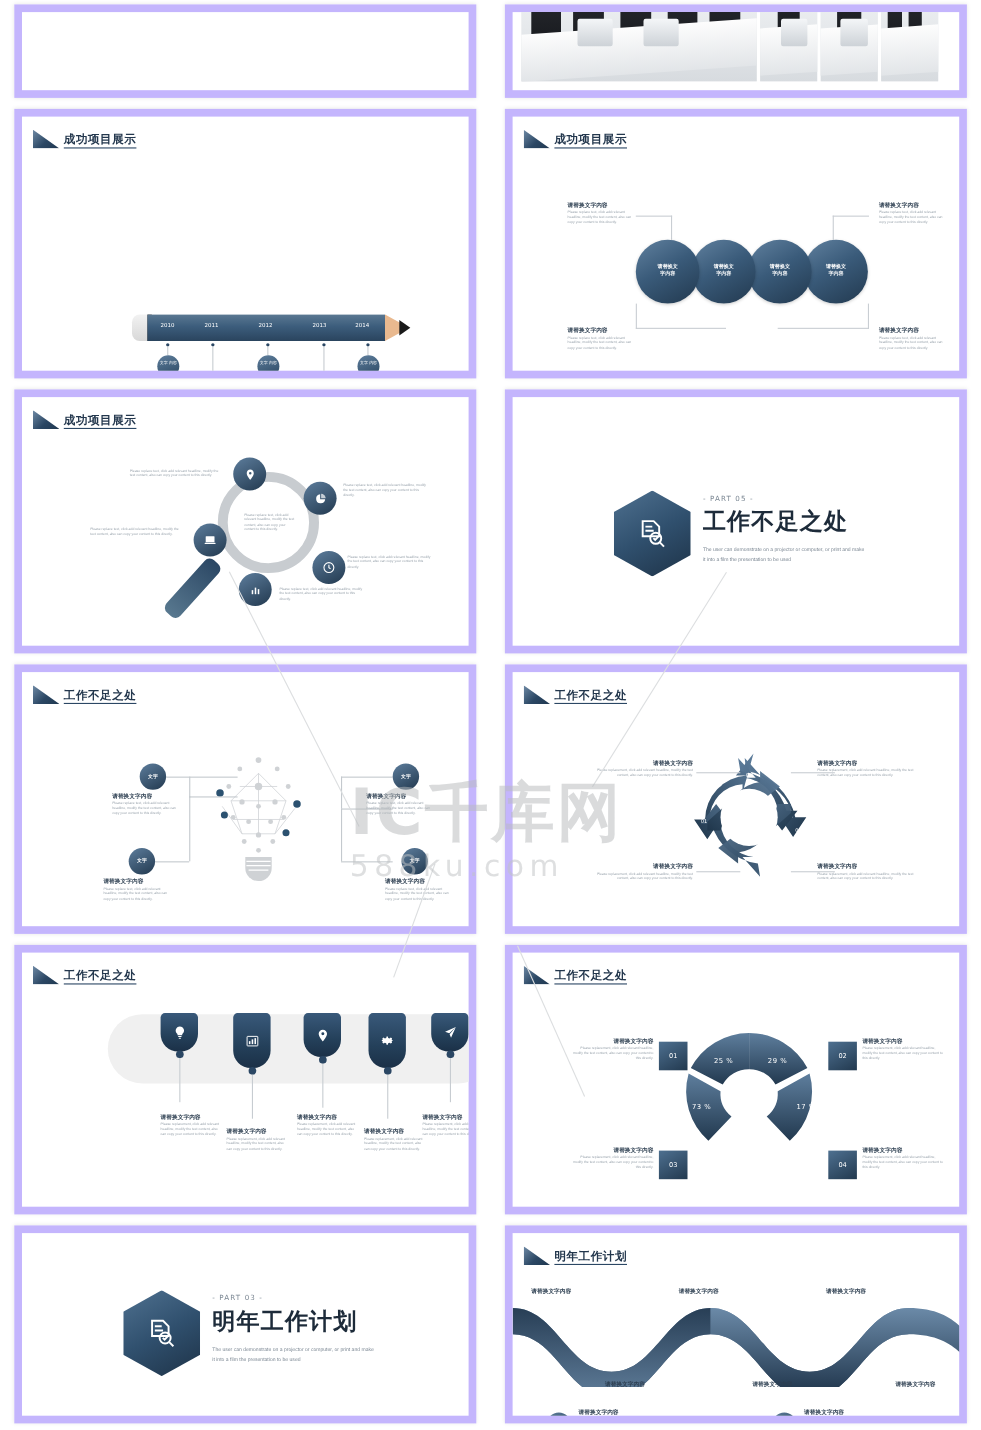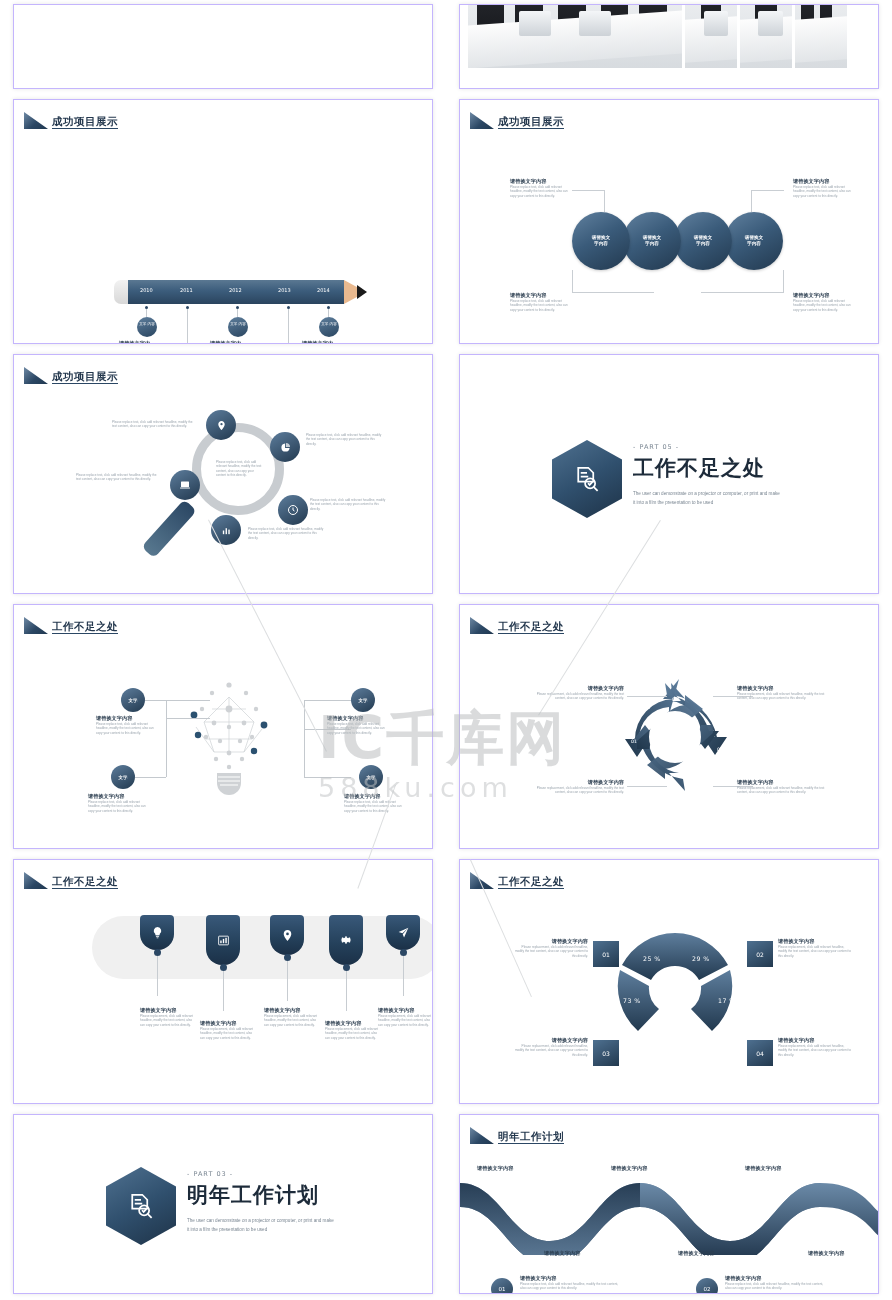--- a/index.html
+++ b/index.html
@@ -14,21 +14,21 @@
     position:absolute; inset:0;
     display:grid;
     grid-template-columns: 446px 446px;
     grid-template-rows: 95px 255px 250px 255px 255px 190px;
   }
   .cell { position:relative; padding:4px 8px 6px 8px; }
   .slide {
     position:absolute;
     left:13px; right:13px; top:4px; bottom:6px;
     background:#fff;
-    border:1px solid #c4b5fd;
+    border:7px solid #c4b5fd;
     box-shadow:0 0 4px rgba(0,0,0,.10);
     overflow:hidden;
   }
   
   .banner { position:absolute; left:10px; top:12px; display:flex; align-items:flex-end; }
   .banner .flag {
     width:24px; height:17px;
     background:linear-gradient(135deg,#6f8aa5 0%,#2b4764 55%,#203850 100%);
     clip-path: polygon(0 0, 100% 100%, 0 100%);
     margin-right:4px;

